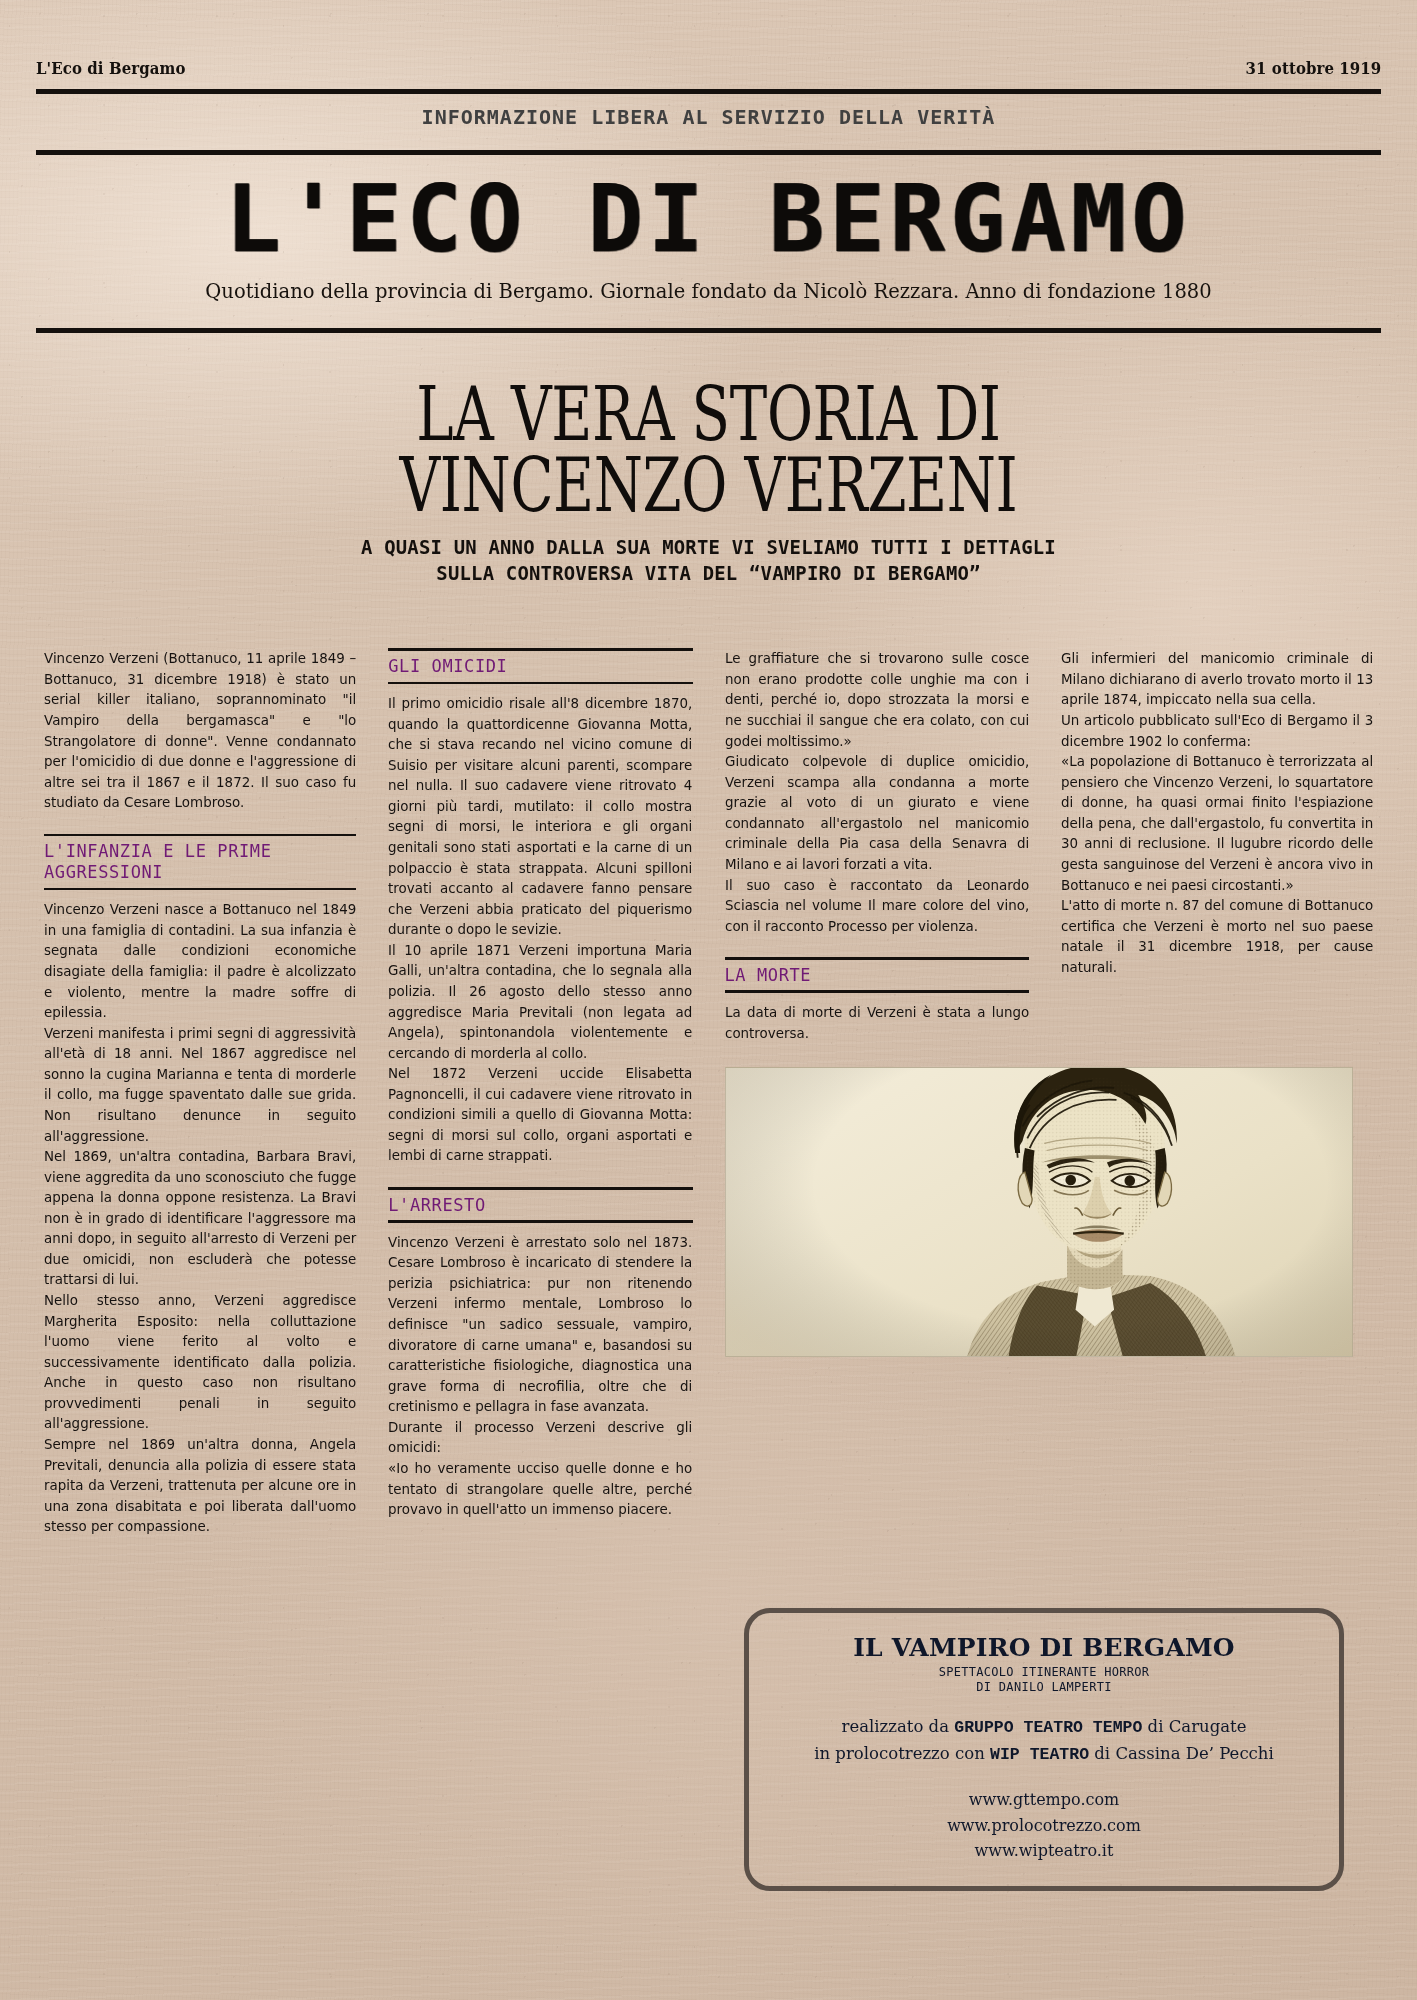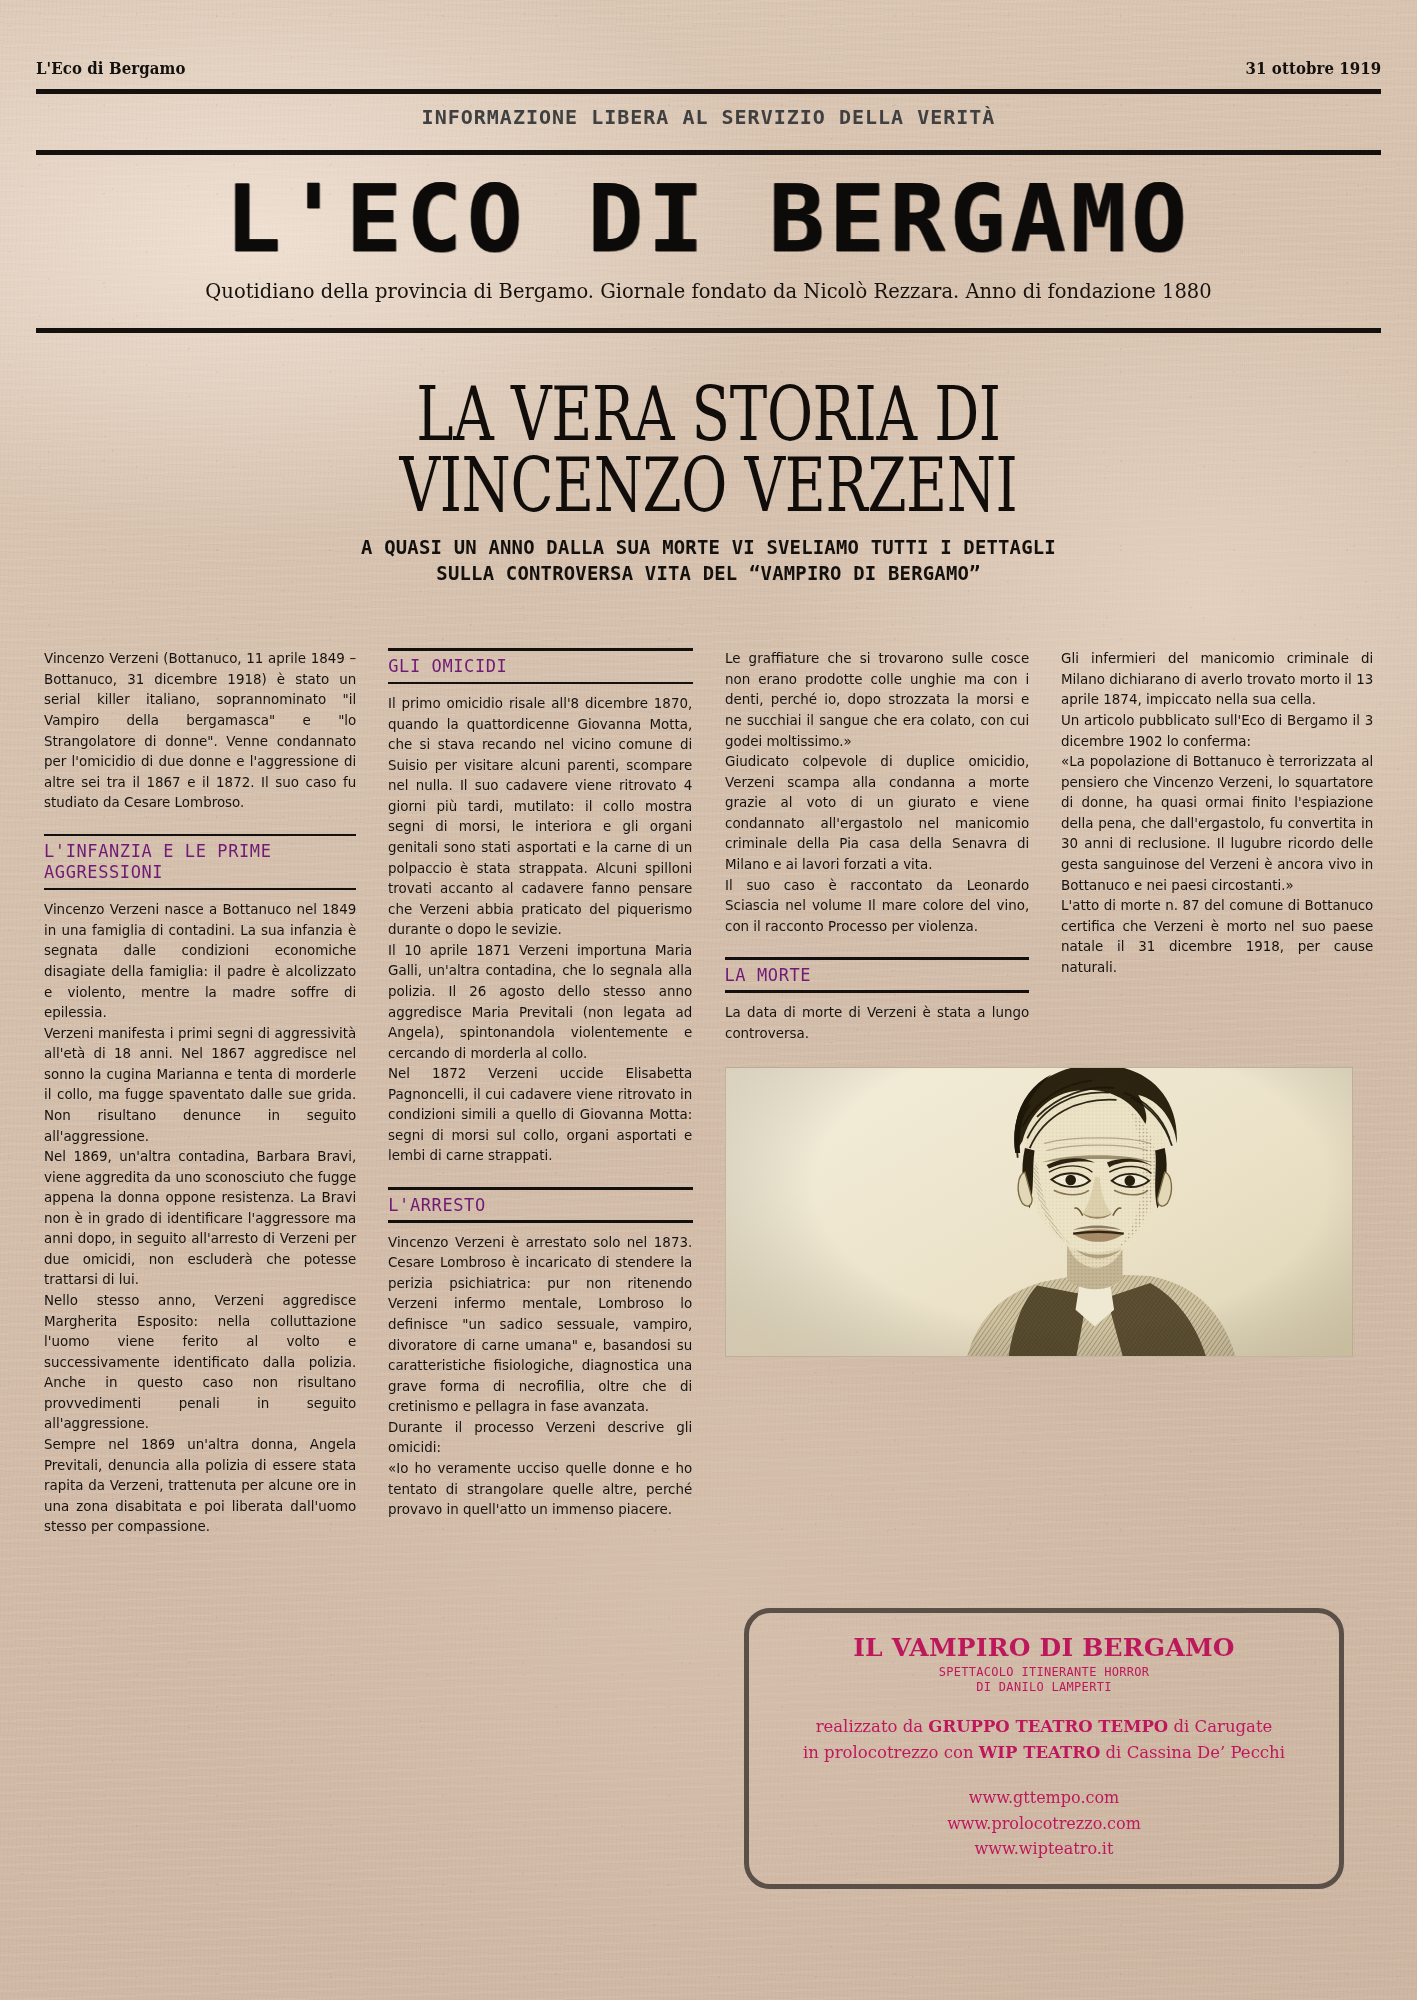--- a/index.html
+++ b/index.html
@@ -115,26 +115,26 @@
     width:100%;height:288px;position:relative;overflow:hidden;
     border:1px solid rgba(70,55,40,.25);
     background:
       radial-gradient(ellipse at 62% 40%, #f3eddb 0%, #e8e0c8 55%, #ded3b6 100%);
   }
   .portrait svg{position:absolute;inset:0;width:100%;height:100%;}
 
   
   .adbox{
     margin-top:20px;border:5px solid #5b5048;border-radius:26px;
-    padding:20px 18px 22px;text-align:center;color:#be185d;
+    padding:20px 18px 22px;text-align:center;color:#0f172a;
   }
   .ad-t1{font-family:"DejaVu Serif", serif;font-weight:bold;font-size:25px;letter-spacing:.2px;}
   .ad-t2{font-family:"DejaVu Sans Mono", monospace;font-size:12px;line-height:1.28;padding-top:3px;letter-spacing:.3px;}
   .ad-body{font-family:"DejaVu Serif", serif;font-size:16.5px;line-height:1.62;padding-top:18px;}
-  .ad-body b{font-weight:bold;}
+  .ad-body b{font-weight:bold;font-family:Liberation Mono, monospace;}
   .ad-links{font-family:"DejaVu Serif", serif;font-size:16px;line-height:1.6;padding-top:18px;}
 </style>
 </head>
 <body>
 
 <div class="paper"></div>
 <div class="grain"></div>
 
 <div class="page">
 

